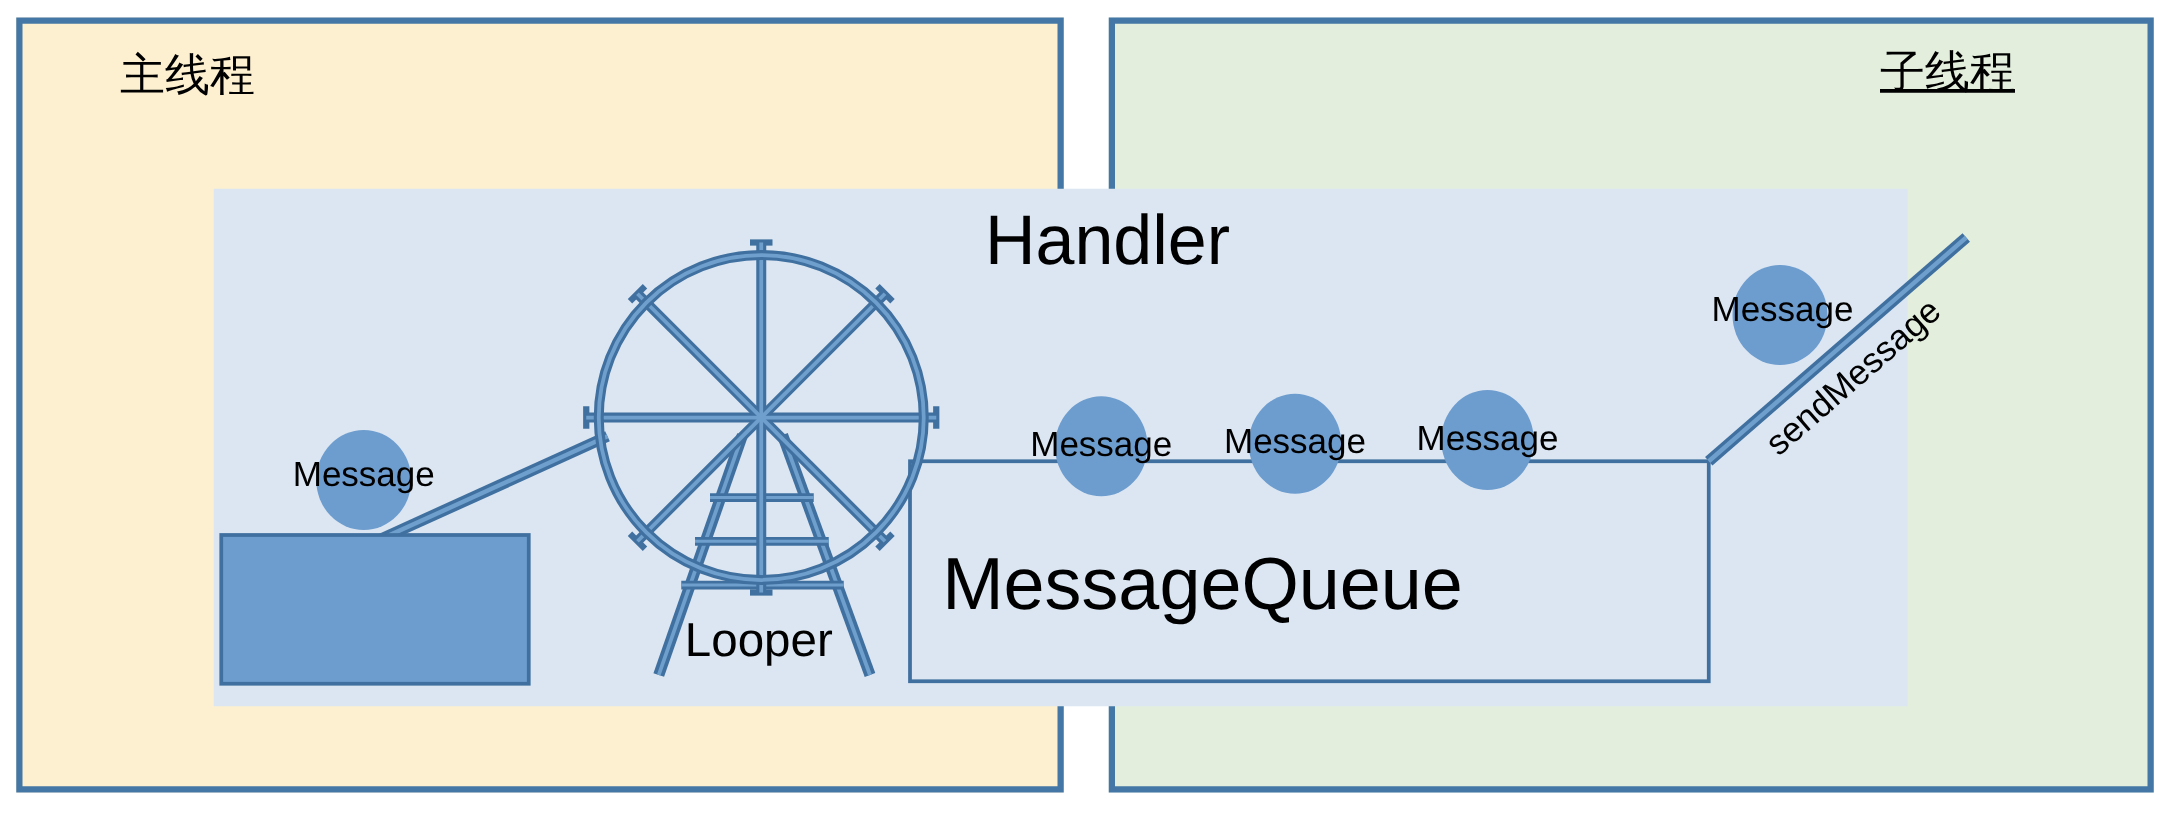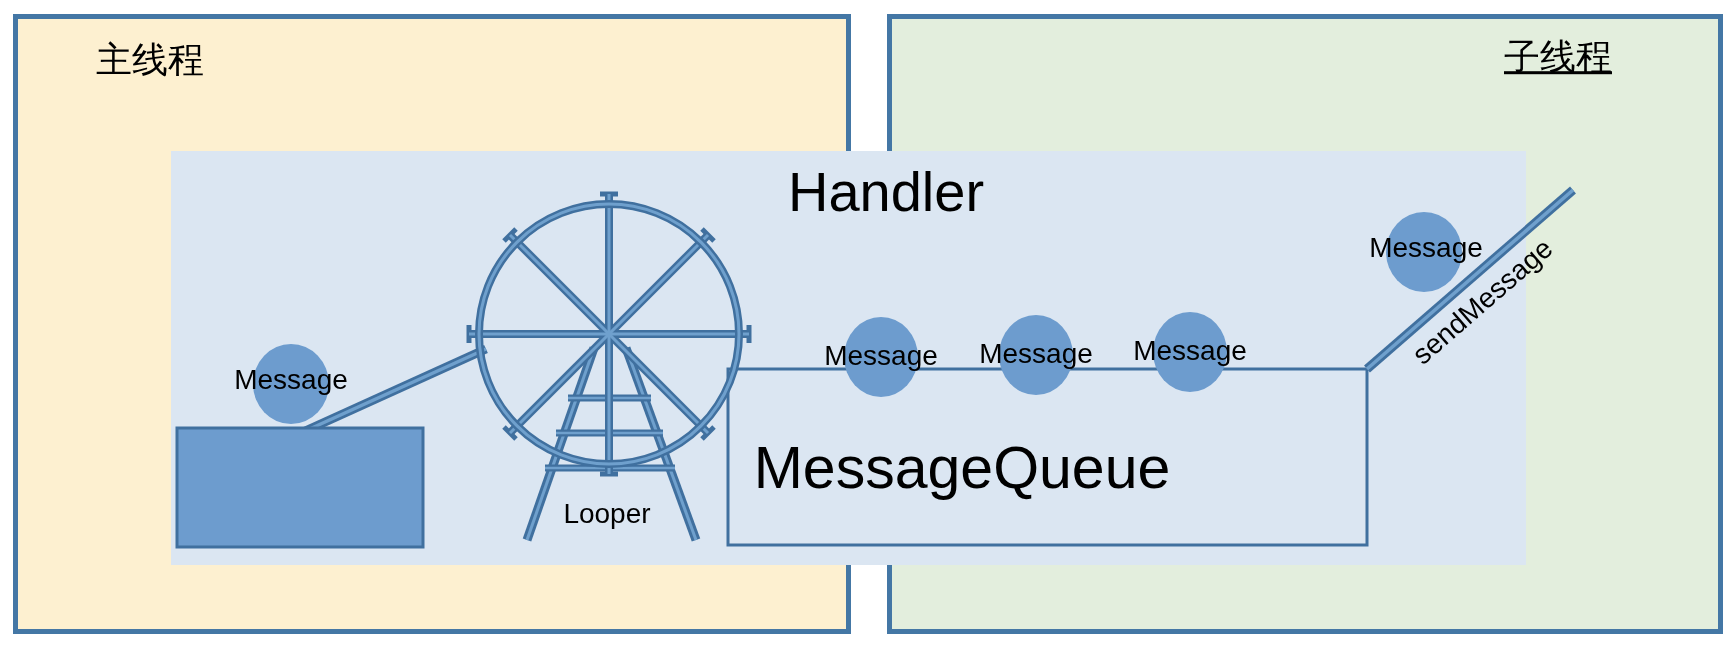--- a/index.html
+++ b/index.html
@@ -28,21 +28,21 @@
   .stroke-light{stroke:var(--line-light);fill:none;}
   .shape-fill{fill:var(--shape-fill);}
   .box-stroke{fill:none;stroke:var(--line);stroke-width:3;}
   .filled-box{fill:var(--shape-fill);stroke:var(--line);stroke-width:3;}
   .lbl{position:absolute;transform:translate(-50%,-50%);white-space:nowrap;line-height:1.1;}
   .lbl.cjk{font-size:36px;}
   .lbl.main-thread{left:150px;top:60px;}
   .lbl.child-thread{left:1558px;top:57px;text-decoration:underline;}
   .lbl.handler-title{left:886px;top:192px;font-size:56px;}
   .lbl.mqueue-title{left:962px;top:468px;font-size:59px;}
-  .lbl.looper{left:607px;top:514px;font-size:28px;}
+  .lbl.looper{left:607px;top:514px;font-size:38px;}
   .lbl.msg{font-size:28px;}
   .lbl.m-incoming{left:291px;top:380px;}
   .lbl.m-q0{left:881px;top:356px;}
   .lbl.m-q1{left:1036px;top:354px;}
   .lbl.m-q2{left:1190px;top:351px;}
   .lbl.m-outgoing{left:1426px;top:248px;}
   .lbl.handlemsg{left:300px;top:489px;font-size:26px;color:var(--handle-text);}
   .lbl.sendmsg{left:1483px;top:302px;font-size:28px;transform:translate(-50%,-50%) rotate(-41deg);}
 </style>
 </head>

